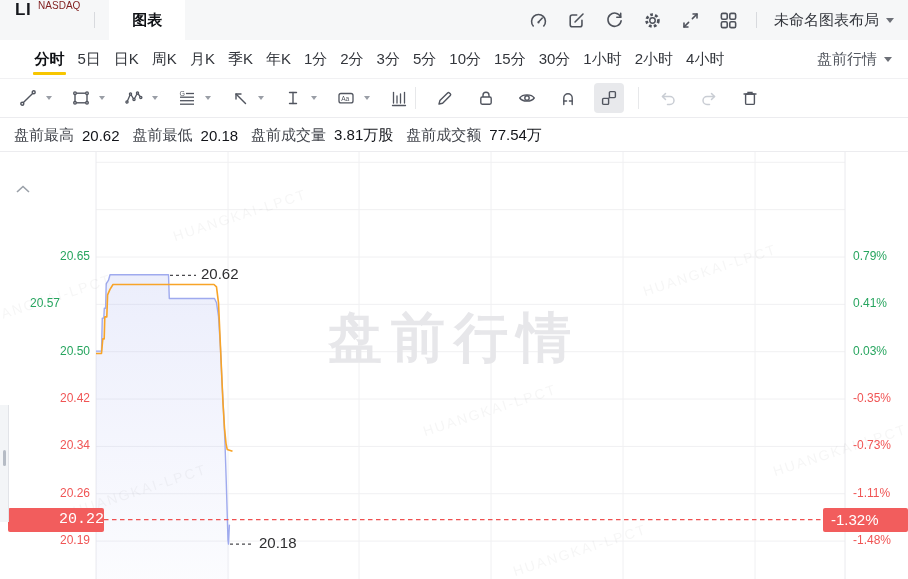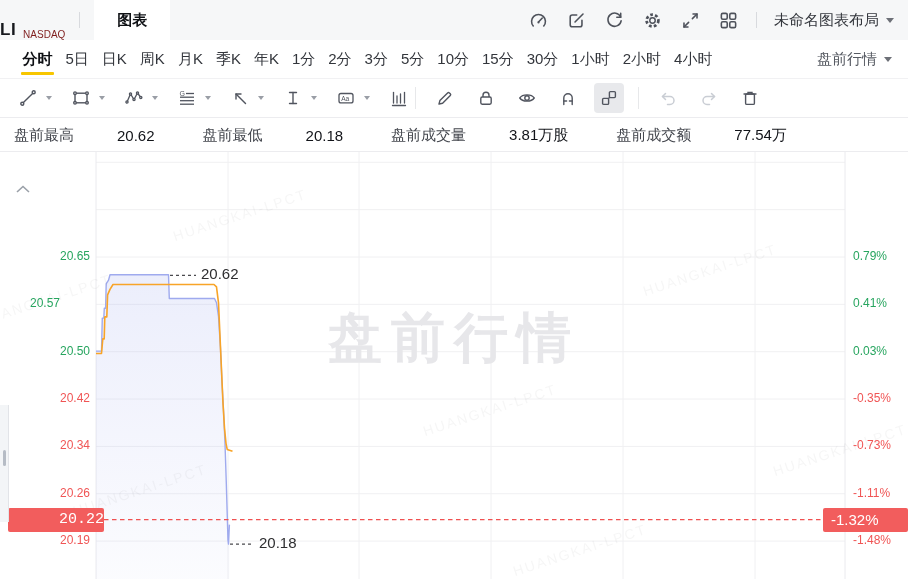--- a/index.html
+++ b/index.html
@@ -3,38 +3,38 @@
 <meta charset="utf-8">
 <style>
   * { margin:0; padding:0; box-sizing:border-box; }
   html,body { background:#fff; }
   body { font-family:"Liberation Sans","DejaVu Sans",sans-serif; color:#222; }
   .app { position:relative; width:908px; height:579px; background:#fff; overflow:hidden; }
 
   
   .topbar { position:absolute; left:0; top:0; width:908px; height:40px;
             background:#f6f7f8; display:flex; align-items:stretch; }
-  .sym-group { display:flex; align-items:flex-end; }
+  .sym-group { display:flex; align-items:flex-start; padding-left:15px; }
   .sym { font-size:17px; font-weight:700; color:#16181d; letter-spacing:.5px; }
   .exch { font-size:10px; color:#7f1d1d; margin-left:7px; }
   .vdiv { width:1px; height:16px; background:#d8dade; display:inline-block; margin:0 14px; align-self:center; }
   .tabs { display:flex; align-items:stretch; }
   .tab { font-size:15px; color:#34373e; display:flex; align-items:center; padding:0 23px; cursor:pointer; }
   .tab.active { background:#fff; color:#101216; font-weight:700; }
   .hdr-right { margin-left:auto; display:flex; align-items:center; padding-right:14px; gap:17px; }
   .hicon { width:21px; height:21px; color:#4e525b; display:block; }
   .hicon svg { width:100%; height:100%; }
   .layout-sel { display:flex; align-items:center; gap:7px; cursor:pointer; }
   .layout-sel span { font-size:15px; color:#33363c; }
   .caret { width:0; height:0; border-left:4px solid transparent; border-right:4px solid transparent;
            border-top:5px solid #6d7077; display:inline-block; }
 
   
   .tfbar { position:absolute; left:0; top:40px; width:908px; height:39px; background:#fff;
-           border-bottom:1px solid #f1f1f3; display:flex; align-items:stretch; padding-left:16px; }
+           border-bottom:1px solid #f1f1f3; display:flex; align-items:stretch; padding-left:28px; }
   .tf { font-size:15px; color:#33363c; display:flex; align-items:center; padding:0 6.5px; position:relative; cursor:pointer; }
   .tf.active { color:#0d0f13; font-weight:700; }
   .tf.active::after { content:""; position:absolute; left:5px; right:5px; bottom:3px; height:3px;
                       background:#f7c600; border-radius:1px; }
   .tf-session { margin-left:auto; display:flex; align-items:center; gap:7px; padding-right:16px; cursor:pointer; }
   .tf-session span { font-size:15px; color:#565a62; }
 
   
   .toolbar { position:absolute; left:0; top:79px; width:908px; height:39px; background:#fff;
              border-bottom:1px solid #ececef; display:flex; align-items:center; padding-left:18px; }
@@ -44,21 +44,21 @@
   .tcaret { width:0; height:0; border-left:3.5px solid transparent; border-right:3.5px solid transparent;
             border-top:4.5px solid #9a9ea6; }
   .tb-div { width:1px; height:22px; background:#e7e8ea; margin:0 14px 0 2px; }
   .tbtn { width:30px; height:30px; display:flex; align-items:center; justify-content:center;
           border-radius:4px; margin-right:11px; cursor:pointer; }
   .tbtn.active { background:#e8e9ec; }
   .tbtn.disabled .ticon { color:#c9cdd4; }
 
   
   .statsbar { position:absolute; left:0; top:119px; width:908px; height:33px; background:#fff;
-              border-bottom:1px solid #ececef; display:flex; align-items:center; padding-left:14px; font-size:15px;gap:35px; }
+              border-bottom:1px solid #ececef; display:flex; align-items:center; padding-left:14px; font-size:15px; }
   .slabel { color:#43464d; margin-right:8px; }
   .sval { color:#121419; margin-right:13px; }
 
   
   .chart { position:absolute; left:0; top:152px; width:908px; height:427px; background:#fff; }
   #plot { position:absolute; left:0; top:0; }
   .legend { position:absolute; left:12px; top:4px; display:flex; align-items:center; gap:9px; z-index:5; }
   .legend .iname { font-size:14px; color:#33363c; cursor:pointer; }
   .legend .ireadout { font-size:14px; color:#f7a528; margin-left:6px; }
   .collapse { position:absolute; left:14px; top:29px; width:18px; height:12px; color:#9aa0a8; cursor:pointer; z-index:5; }

